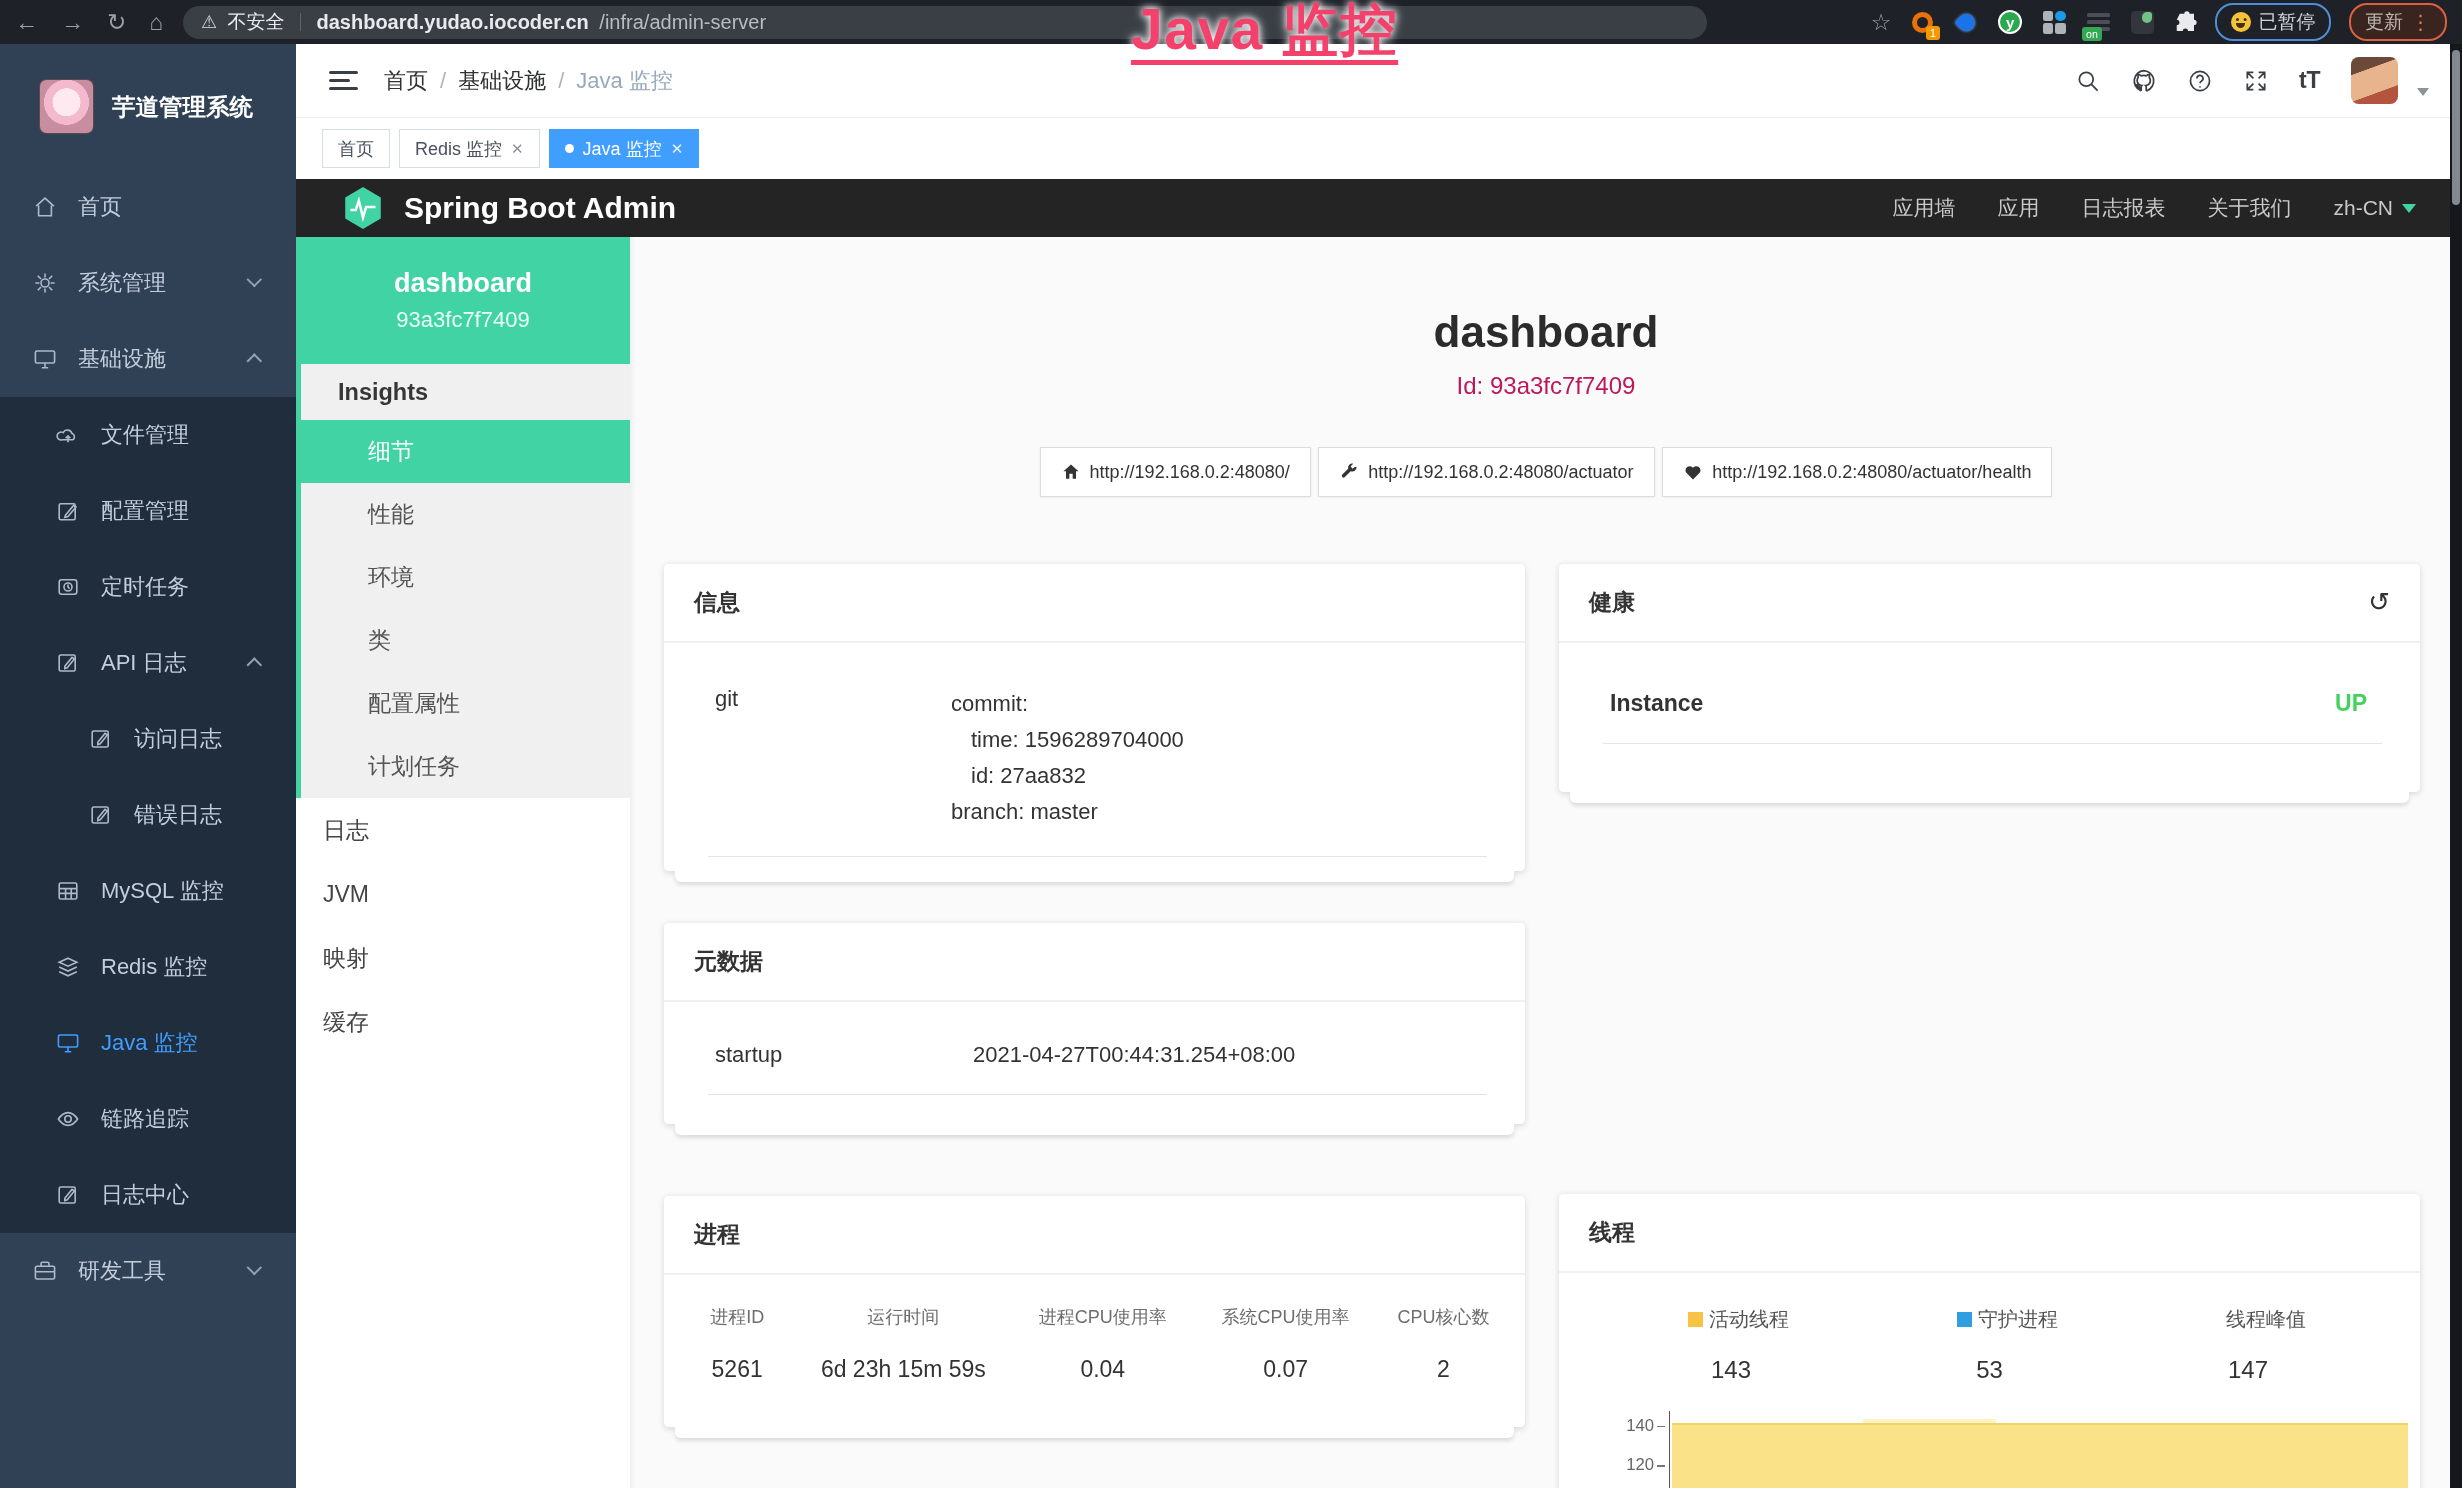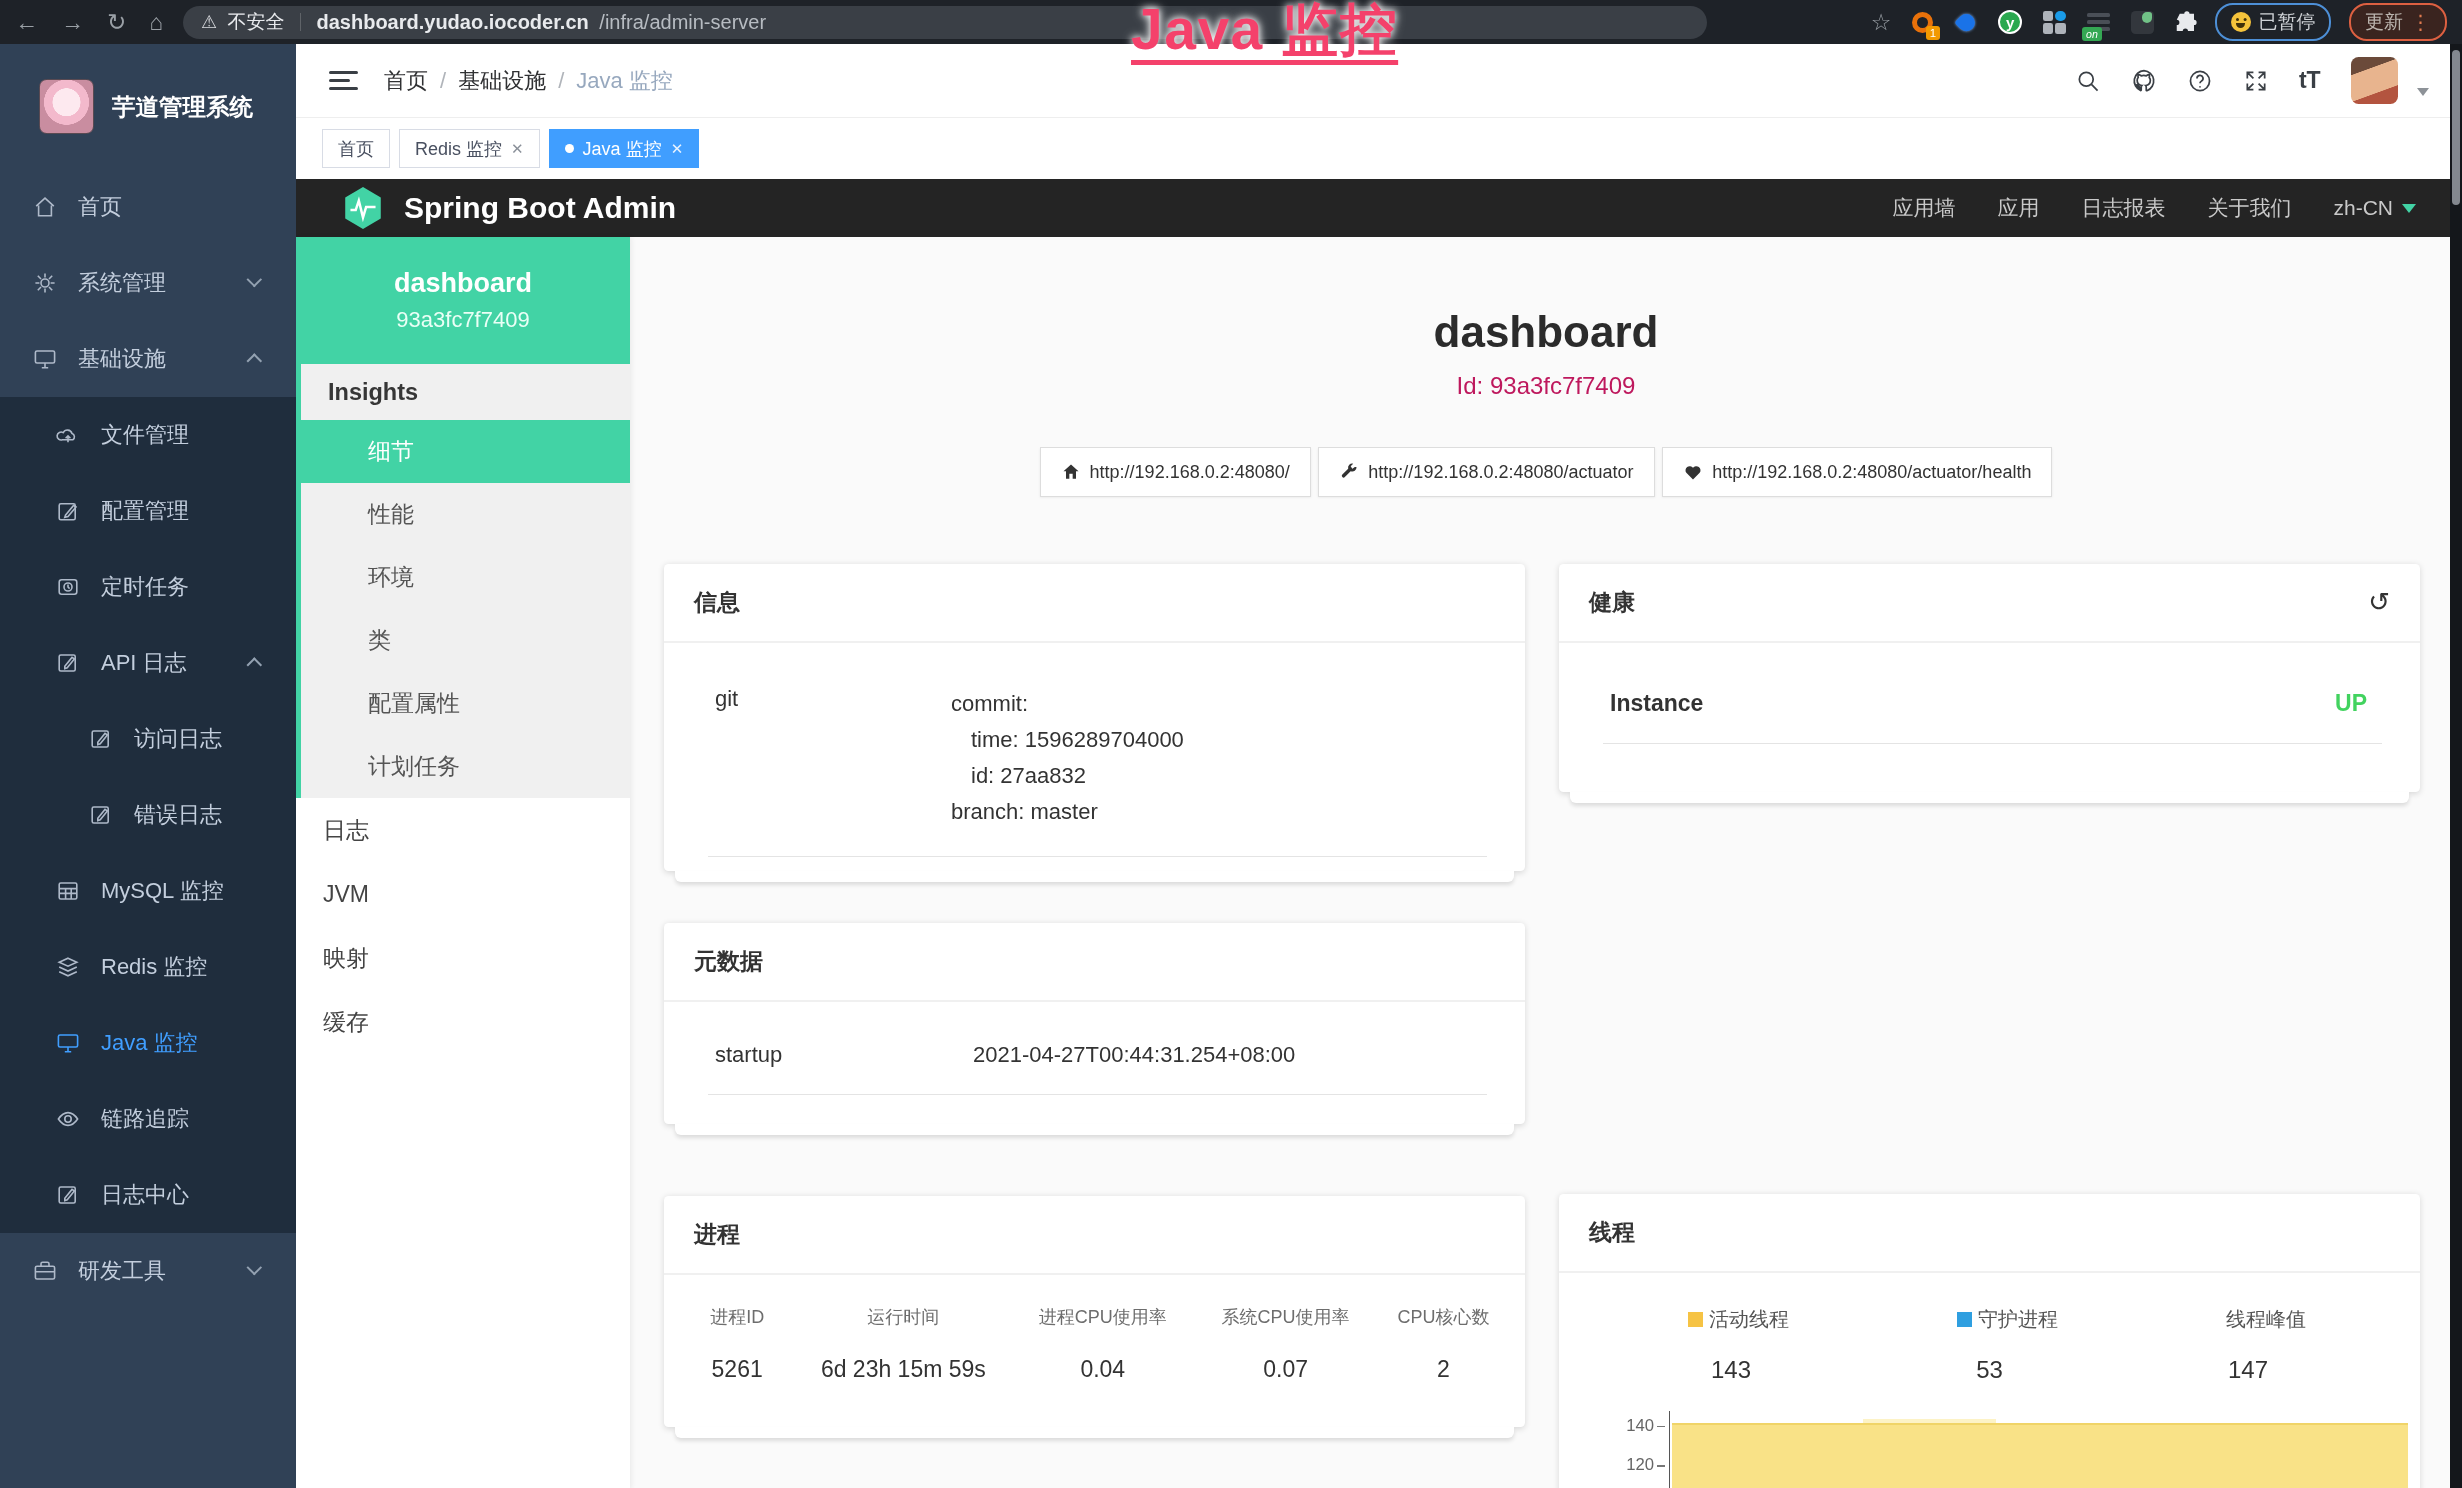--- a/index.html
+++ b/index.html
@@ -20,21 +20,21 @@
   .star{font-size:23px;color:#9aa0a6;}
   .exticon{width:26px;height:26px;position:relative;display:flex;align-items:center;justify-content:center;}
   .ring{width:21px;height:21px;border:5.3px solid #e8710a;border-radius:50%;}
   .badge1{position:absolute;right:-4.6px;bottom:-4.6px;background:#f29900;color:#fff;font-size:11.4px;border-radius:3px;padding:0.8px 3.8px;}
   .pinblue{width:16.7px;height:16.7px;background:#1a73e8;border-radius:50% 50% 50% 3px;transform:rotate(45deg);box-shadow:0 0 3px #7ab3ff;}
   .ycirc{width:24px;height:24px;border-radius:50%;background:#2aa84f;border:2.3px solid #fff;color:#fff;font-size:15px;font-weight:bold;display:flex;align-items:center;justify-content:center;}
   .grid4{width:23px;height:23px;display:grid;grid-template-columns:1fr 1fr;gap:2.3px;}
   .grid4 i{background:#aeb3ba;border-radius:2.3px;}
   .grid4 i.b{background:#1a9be8;border-radius:50%;}
   .rows i{display:block;width:23px;height:3.8px;background:#4a4f57;margin:3px 0;border-radius:1.5px;}
-  .onbadge{position:absolute;left:-3px;bottom:-6px;background:#34a853;color:#fff;font-size:10.6px;border-radius:3px;padding:0.8px 3.8px;font-style:italic;}
+  .onbadge{position:absolute;left:-3px;bottom:-6px;background:#34a853;color:#fff;font-size:10.6px;border-radius:3px;padding:0.8px 3.8px;}
   .leafdark{width:23px;height:23px;background:#33373d;border-radius:4.6px;position:relative;}
   .leafdark::after{content:"";position:absolute;right:1.5px;top:1.5px;width:10.6px;height:10.6px;background:#71c287;border-radius:50% 3px 50% 50%;}
   .pill{display:flex;align-items:center;gap:7.6px;border-radius:18px;padding:3.8px 13.7px;}
   .paused{border:2.3px solid #4d8fd6;}
   .face{width:20px;height:20px;border-radius:50%;background:#f5c33b;position:relative;}
   .face::before{content:"";position:absolute;left:4.6px;top:6px;width:3px;height:3px;border-radius:50%;background:#40310a;box-shadow:7.6px 0 0 #40310a;}
   .face::after{content:"";position:absolute;left:5.3px;top:11.4px;width:9px;height:4.6px;border-radius:0 0 7.6px 7.6px;background:#40310a;}
   .pill .ptxt{font-size:19px;color:#cfd2d6;}
   .update{border:2.3px solid #dd6041;background:#3a241f;}
   .update .ptxt{color:#bab4ae;}
@@ -94,21 +94,21 @@
   .lang{display:flex;align-items:center;gap:9px;}
   .gcaret{width:0;height:0;border-left:7.6px solid transparent;border-right:7.6px solid transparent;border-top:9px solid #42d3a5;}
 
   
   .sbabody{flex:1;display:flex;min-height:0;}
   .sbaside{width:334px;background:#fff;flex-shrink:0;box-shadow:1.5px 0 4.6px rgba(0,0,0,.06);z-index:2;}
   .appblock{height:127px;background:#42d3a5;color:#fff;display:flex;flex-direction:column;align-items:center;justify-content:center;gap:7.6px;}
   .appblock .nm{font-size:27px;font-weight:bold;}
   .appblock .id{font-size:22px;color:#eafff6;}
   .insights{background:#f0f0f0;border-left:5.3px solid #42d3a5;}
-  .sec-label{height:56px;display:flex;align-items:center;padding-left:27px;font-size:23.5px;font-weight:bold;color:#363636;}
+  .sec-label{height:56px;display:flex;align-items:center;padding-left:37px;font-size:23.5px;font-weight:bold;color:#363636;}
   .sitem{height:63px;display:flex;align-items:center;padding-left:67px;font-size:23px;color:#555;cursor:pointer;}
   .sitem.active{background:#42d3a5;color:#fff;}
   .ritem{height:64px;display:flex;align-items:center;padding-left:27px;font-size:23px;color:#444;cursor:pointer;}
 
   .sbamain{flex:1;background:#fafafa;padding-top:70px;overflow:hidden;}
   .bigtitle{text-align:center;font-size:44px;font-weight:bold;color:#2b2b2b;}
   .idline{text-align:center;font-size:24px;color:#be185d;margin-top:15px;}
   .linksrow{display:flex;justify-content:center;gap:7.6px;margin-top:47px;}
   .lbtn{display:flex;align-items:center;gap:9px;background:#fff;border:0.8px solid #ddd;box-shadow:0 0.8px 2.3px rgba(0,0,0,.08);padding:13.7px 20px;font-size:18px;color:#333;cursor:pointer;}
   .lbtn svg{width:20px;height:20px;fill:#333;}

